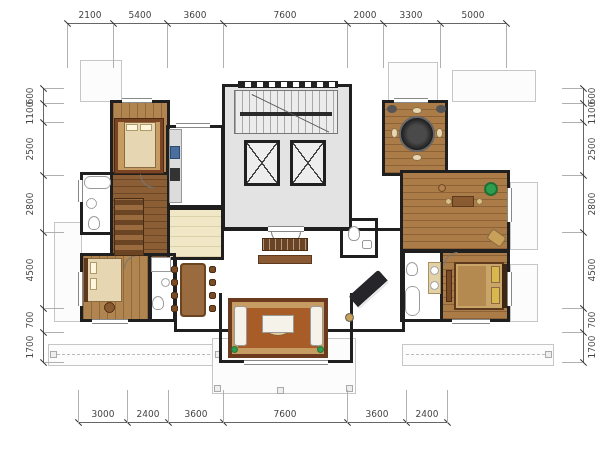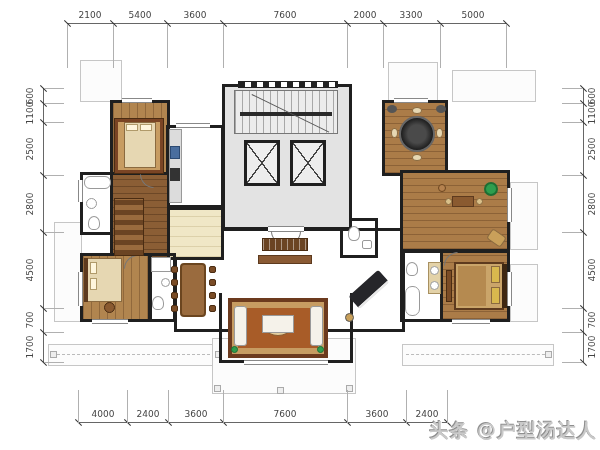--- a/index.html
+++ b/index.html
@@ -221,21 +221,21 @@
   <div class="tk" style="left:343px;top:422px;"></div>
   <div class="tk" style="left:402px;top:422px;"></div>
   <div class="tk" style="left:443px;top:422px;"></div>
   <div class="ext" style="left:78px;top:390px;width:1px;height:33px;"></div>
   <div class="ext" style="left:127px;top:390px;width:1px;height:33px;"></div>
   <div class="ext" style="left:168px;top:390px;width:1px;height:33px;"></div>
   <div class="ext" style="left:223px;top:390px;width:1px;height:33px;"></div>
   <div class="ext" style="left:347px;top:390px;width:1px;height:33px;"></div>
   <div class="ext" style="left:406px;top:390px;width:1px;height:33px;"></div>
   <div class="ext" style="left:447px;top:390px;width:1px;height:33px;"></div>
-  <span class="dt" style="left:103px;top:409px;">4000</span>
+  <span class="dt" style="left:103px;top:409px;">3000</span>
   <span class="dt" style="left:148px;top:409px;">2400</span>
   <span class="dt" style="left:196px;top:409px;">3600</span>
   <span class="dt" style="left:285px;top:409px;">7600</span>
   <span class="dt" style="left:377px;top:409px;">3600</span>
   <span class="dt" style="left:427px;top:409px;">2400</span>
 
   <div class="dl" style="left:43px;top:88px;width:1px;height:274px;"></div>
   <div class="tk" style="left:39px;top:88px;"></div>
   <div class="tk" style="left:39px;top:103px;"></div>
   <div class="tk" style="left:39px;top:122px;"></div>
@@ -278,14 +278,13 @@
   <div class="ext" style="left:562px;top:332px;width:21px;height:1px;"></div>
   <div class="ext" style="left:562px;top:362px;width:21px;height:1px;"></div>
   <span class="dtv" style="left:592px;top:96px;">600</span>
   <span class="dtv" style="left:592px;top:113px;">1100</span>
   <span class="dtv" style="left:592px;top:149px;">2500</span>
   <span class="dtv" style="left:592px;top:204px;">2800</span>
   <span class="dtv" style="left:592px;top:270px;">4500</span>
   <span class="dtv" style="left:592px;top:320px;">700</span>
   <span class="dtv" style="left:592px;top:347px;">1700</span>
 
-  <div id="watermark">头条 @户型汤达人</div>
 </div>
 
 </body></html>

